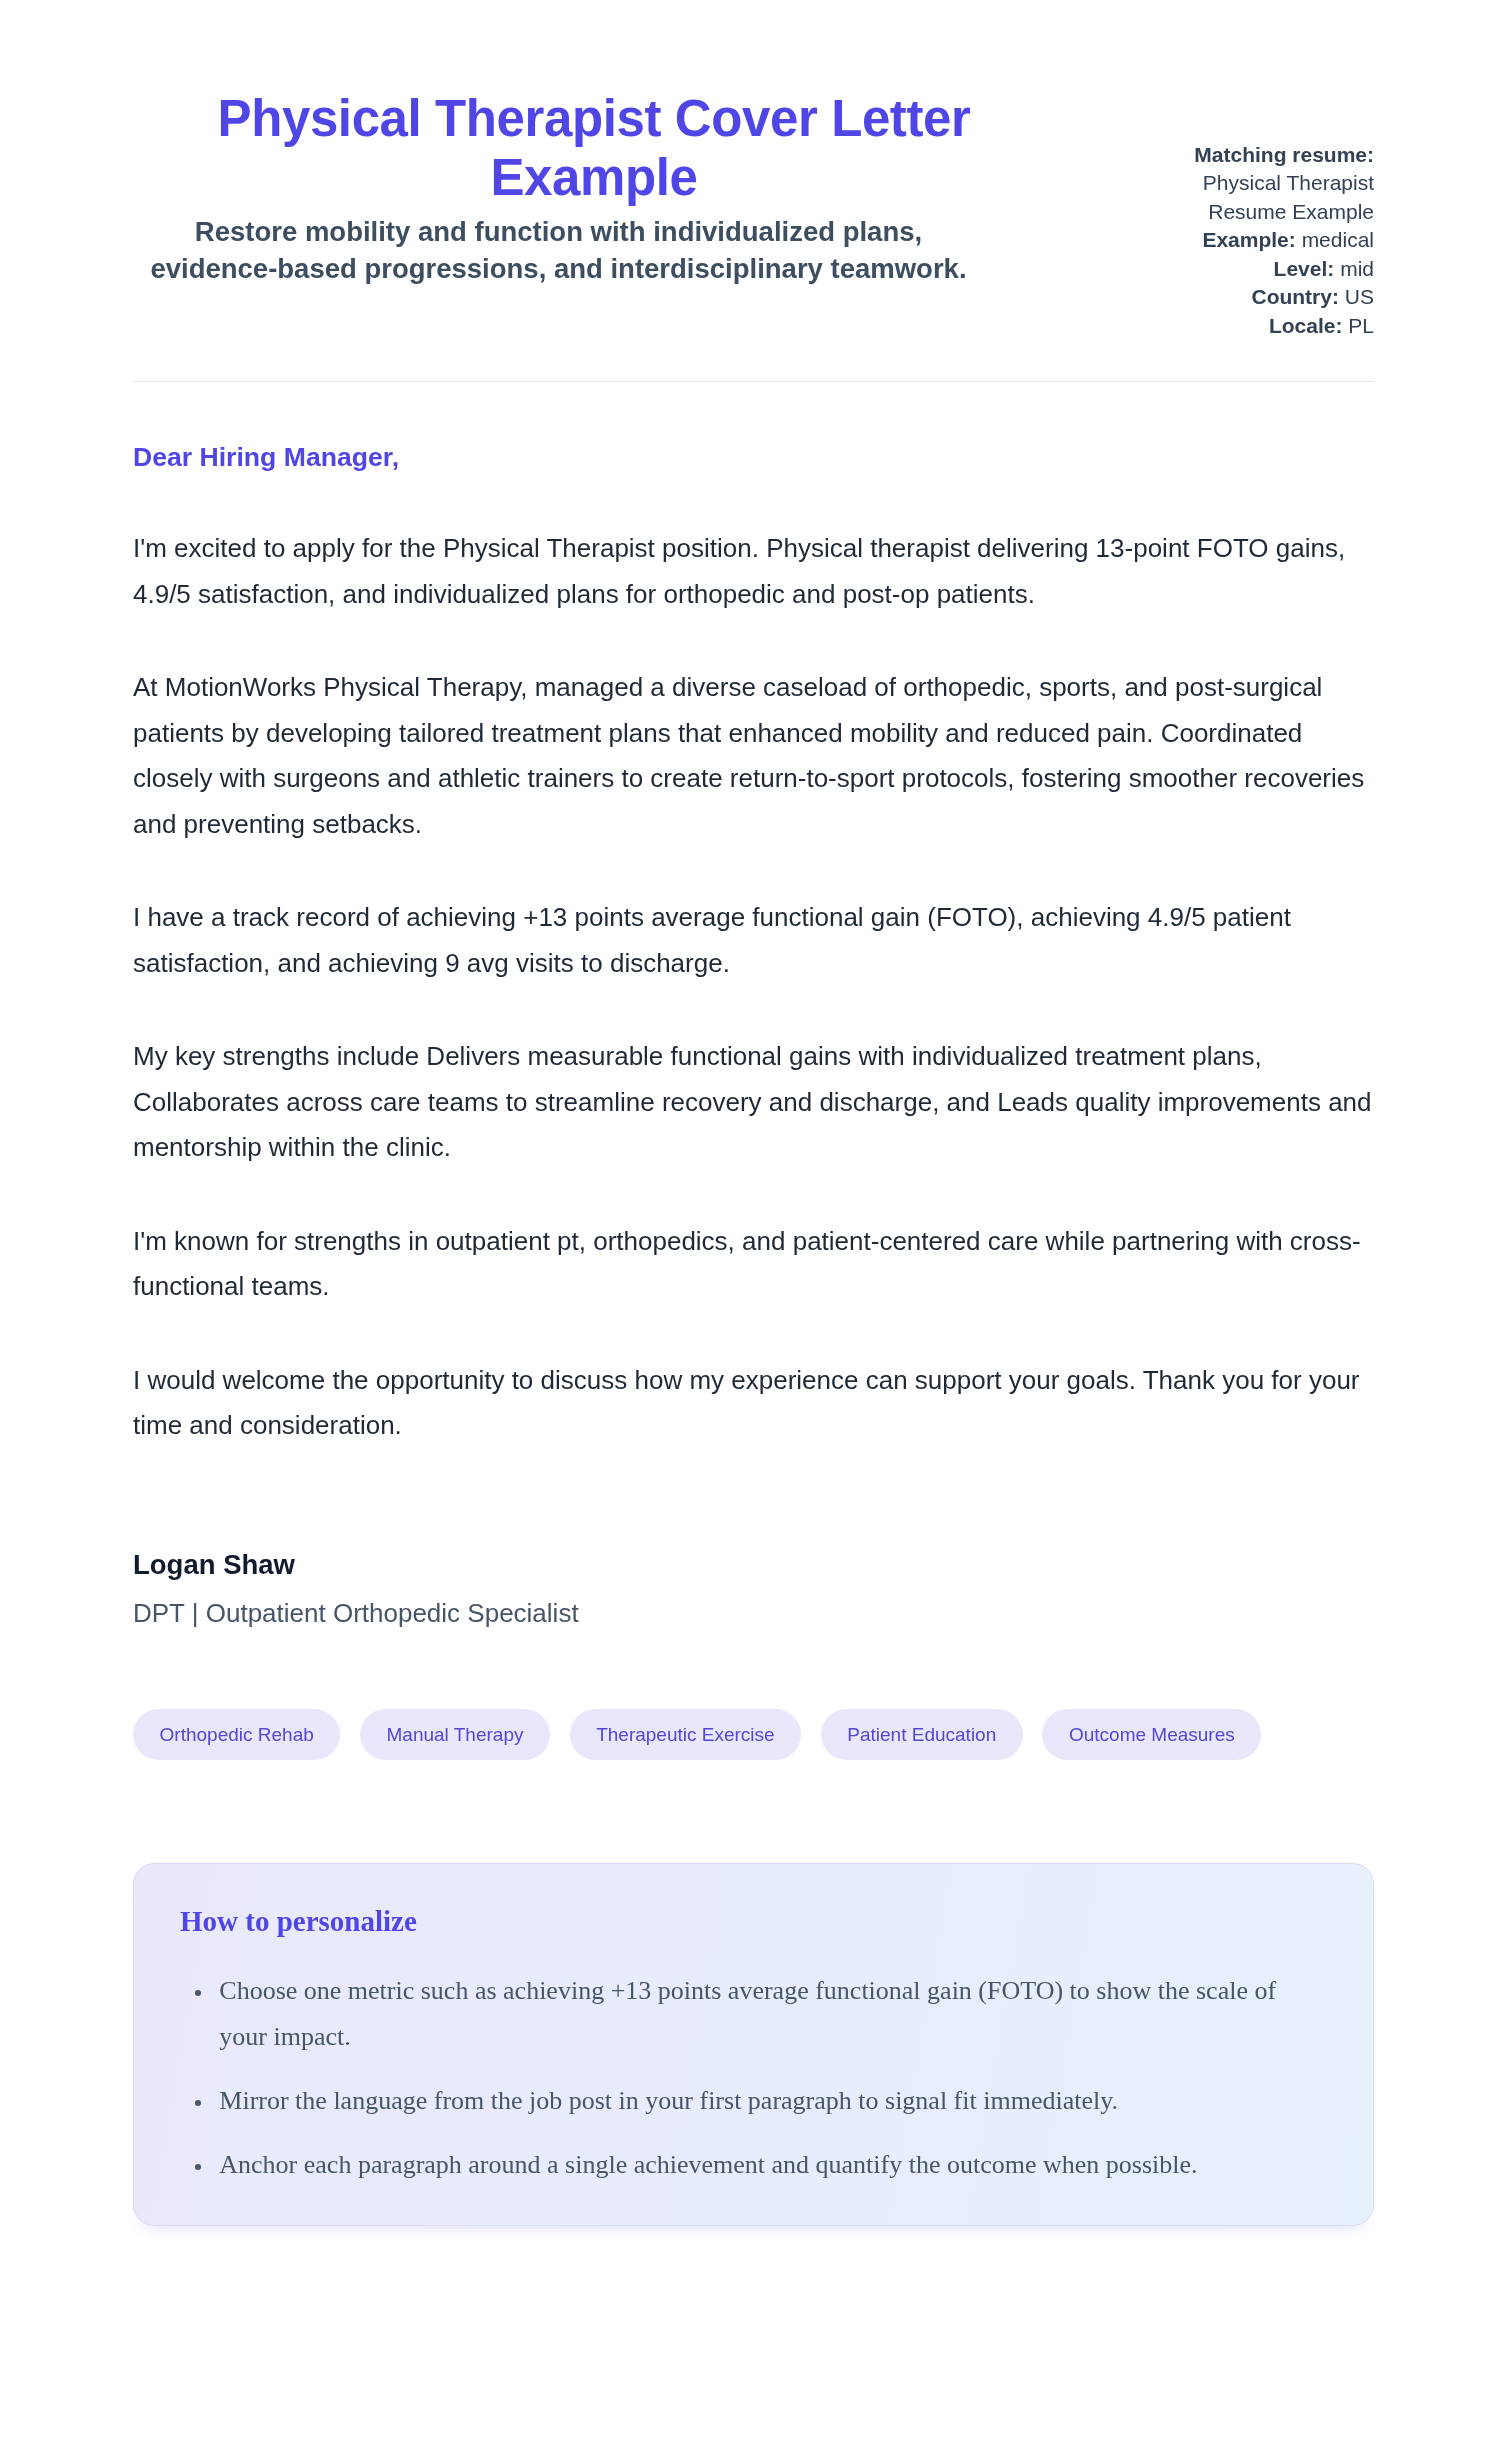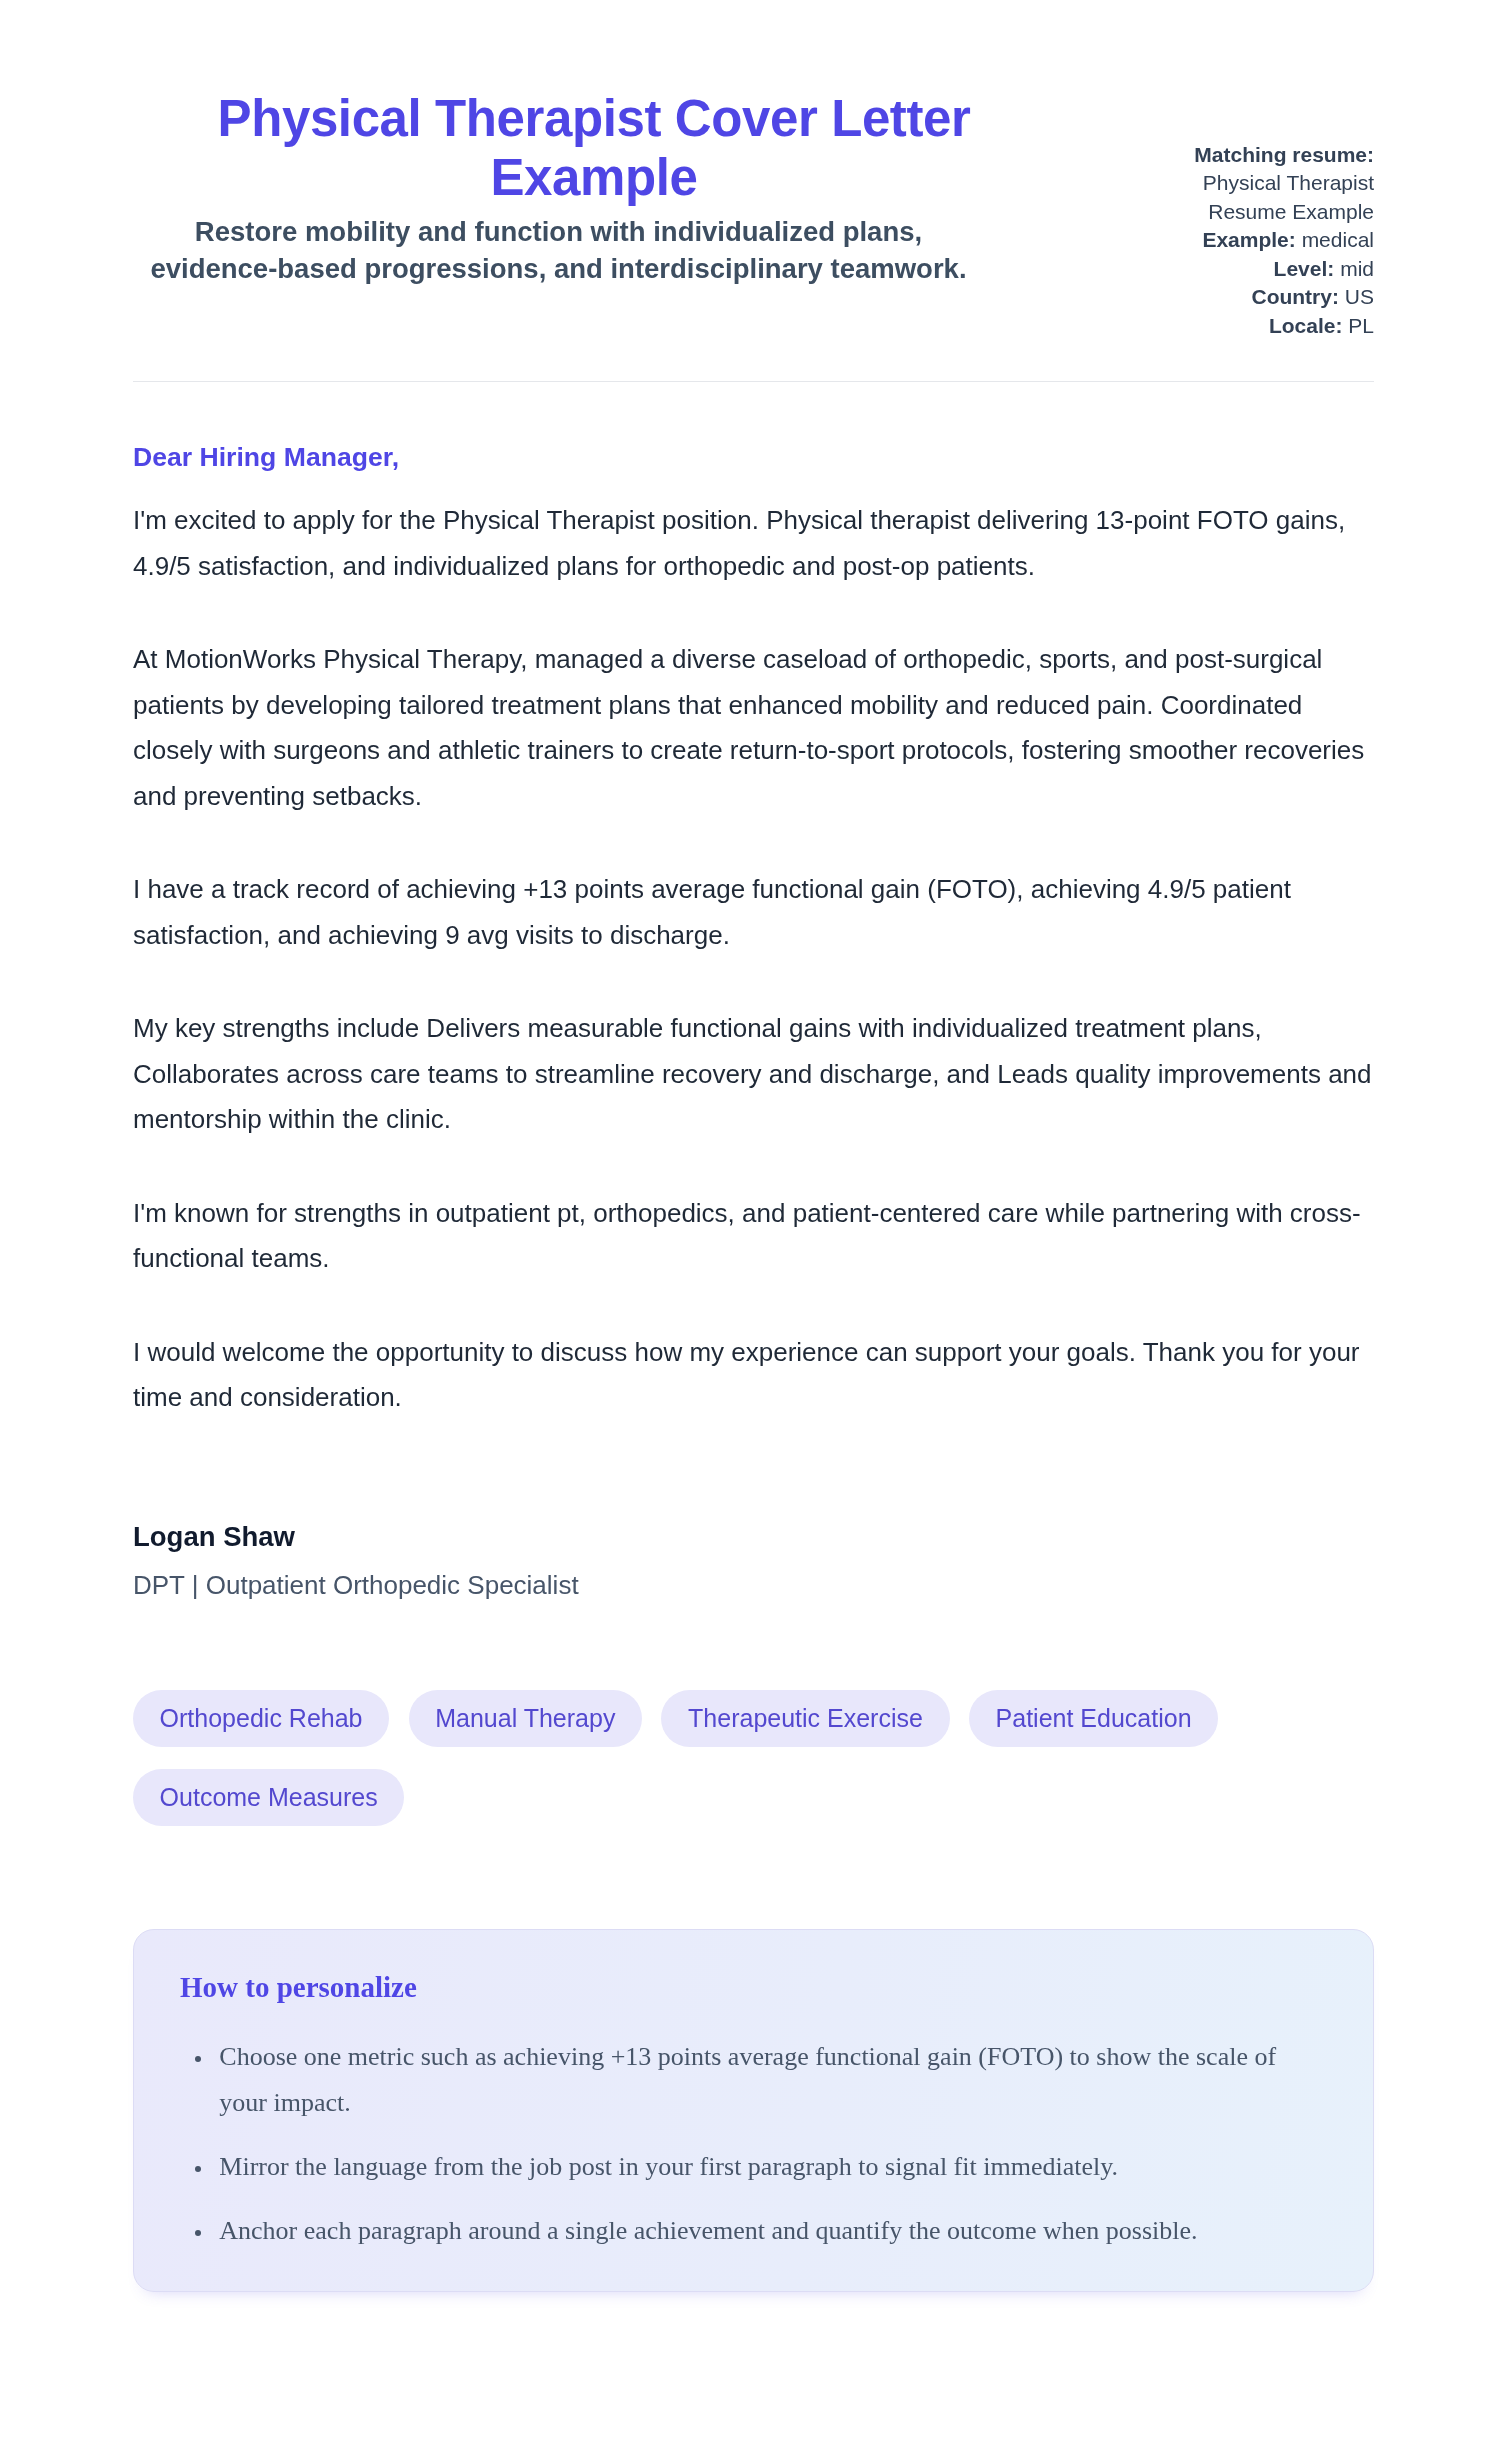--- a/index.html
+++ b/index.html
@@ -53,21 +53,21 @@
     border-bottom: 1.8px solid #e5e7eb;
   }
 
   
   .greeting {
     margin-top: 60px;
     font-size: 26.6px;
     font-weight: 700;
     color: #4f46e5;
   }
-  .letter-body { margin-top: 25px; }
+  .letter-body { margin-top: 53px; }
   .letter-body p {
     font-size: 26px;
     line-height: 1.75;
     color: #1f2937;
     margin-bottom: 48px;
     max-width: 1241px;
   }
   .letter-body p:last-child { margin-bottom: 0; }
 
   
@@ -90,26 +90,25 @@
     margin-top: 78px;
     display: flex;
     flex-wrap: wrap;
     gap: 13.3px 19.5px;
     max-width: 1197px;
   }
   .tag {
     display: inline-block;
     background: #e8e7fb;
     color: #5348cf;
-    font-size: 25px;
+    font-size: 19px;
     line-height: 1;
     padding: 16px 26.6px;
     border-radius: 30px;
     white-space: nowrap;
-    margin-top: 9px;
   }
 
   
   .personalize {
     margin-top: 103px;
     border-radius: 21px;
     border: 0.9px solid #dcdcf5;
     background: linear-gradient(100deg, #e9e9fb 0%, #e8edfb 55%, #e7f1fb 100%);
     padding: 41px 46px 37px 46px;
     box-shadow: 0 10.6px 16px -12.4px rgba(79, 70, 229, 0.25);

